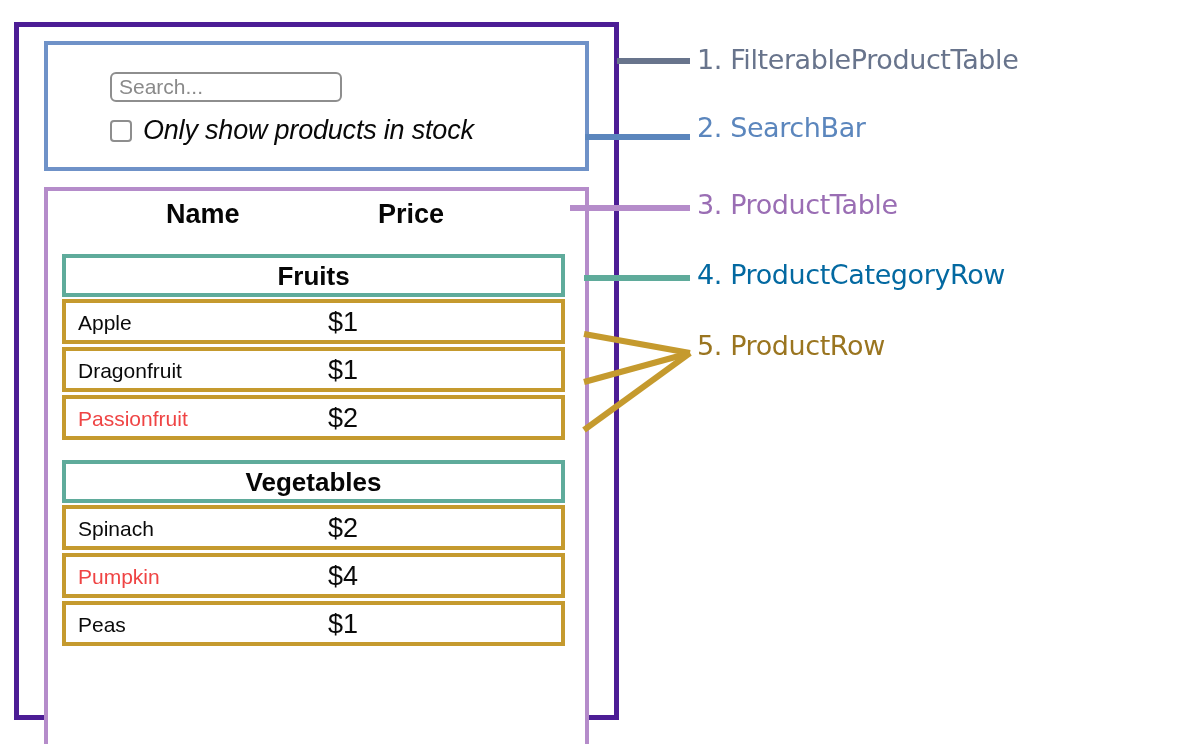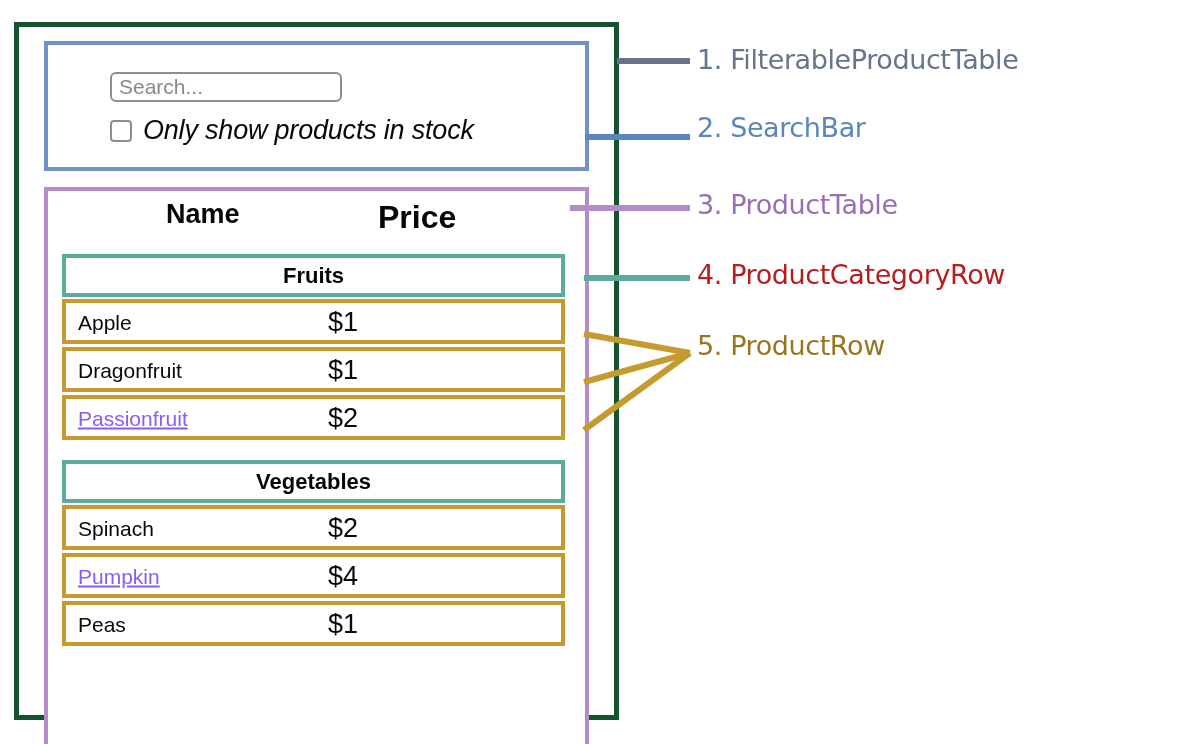--- a/index.html
+++ b/index.html
@@ -22,21 +22,21 @@
   }
 
   
   #filterable-product-table {
     position: absolute;
     left: 14px;
     top: 22px;
     width: 605px;
     height: 698px;
     box-sizing: border-box;
-    border: 5px solid #14532d;
+    border: 5px solid #4c1d95;
     background: #ffffff;
     z-index: 2;
   }
 
   
   #search-bar {
     position: absolute;
     left: 25px;
     top: 14px;
     width: 545px;
@@ -116,21 +116,21 @@
     left: 118px;
     top: 0;
     font-size: 27px;
     font-weight: bold;
     color: #060606;
   }
   #table-head .th-price {
     position: absolute;
     left: 330px;
     top: 0;
-    font-size: 32px;
+    font-size: 27px;
     font-weight: bold;
     color: #060606;
   }
 
   #rows-area {
     position: absolute;
     left: 14px;
     top: 63px;
     width: 503px;
   }
@@ -140,21 +140,21 @@
     width: 503px;
     height: 43px;
     border: 4px solid #5fab9b;
     background: #ffffff;
     display: flex;
     align-items: center;
     justify-content: center;
     margin-bottom: 2px;
   }
   .category-row .cat-label {
-    font-size: 22px;
+    font-size: 26px;
     font-weight: bold;
     color: #060606;
     line-height: 1;
   }
 
   .product-row {
     position: relative;
     box-sizing: border-box;
     width: 503px;
     height: 45px;
@@ -174,22 +174,21 @@
   .product-row .pr-price {
     position: absolute;
     left: 262px;
     top: 50%;
     transform: translateY(-50%);
     font-size: 27px;
     color: #0a0a0a;
     line-height: 1;
   }
   .product-row.out-of-stock .pr-name {
-    color: #8b5cf6;
-    text-decoration: underline;
+    color: #ef4444;
   }
 
   .group-gap { height: 17px; }
 
   
   #leaders {
     position: absolute;
     left: 0;
     top: 0;
     width: 1200px;
@@ -202,21 +201,21 @@
     position: absolute;
     font-family: "DejaVu Sans", sans-serif;
     font-size: 27px;
     letter-spacing: -0.4px;
     white-space: nowrap;
     z-index: 4;
   }
   #legend-1 { left: 697px; top: 44px;  color: #68748c; }
   #legend-2 { left: 697px; top: 112px; color: #5b86bd; }
   #legend-3 { left: 697px; top: 189px; color: #9a6eb4; }
-  #legend-4 { left: 697px; top: 259px; color: #b91c1c; text-align: right; }
+  #legend-4 { left: 697px; top: 259px; color: #0369a1; text-align: right; }
   #legend-5 { left: 697px; top: 330px; color: #9a7520; }
 </style>
 </head>
 <body>
 
 <div id="stage">
 
   <div id="filterable-product-table">
 
     <div id="search-bar">

